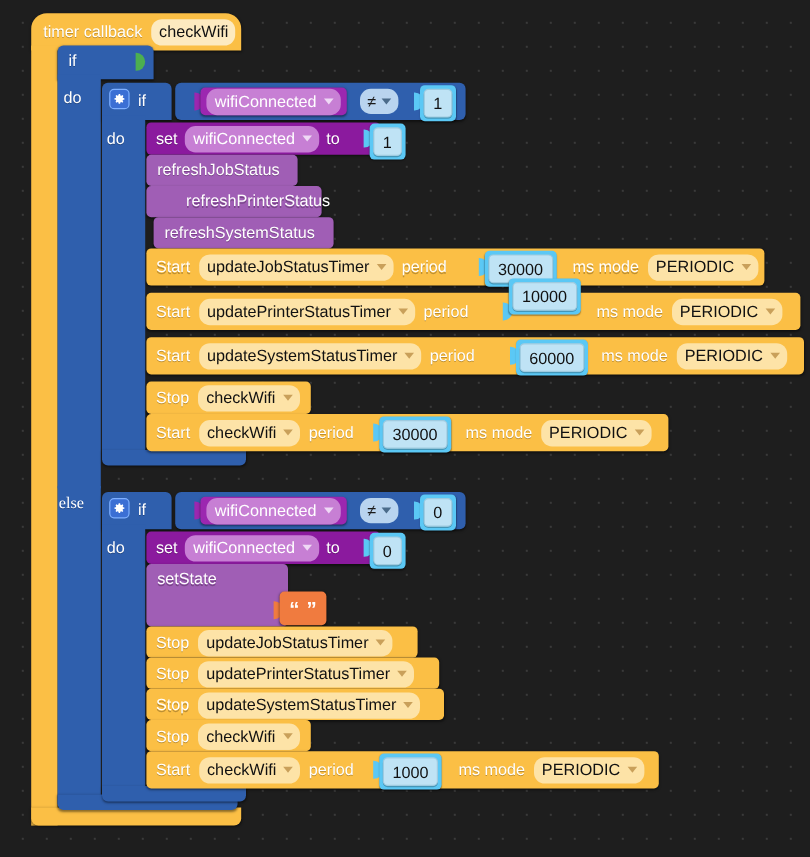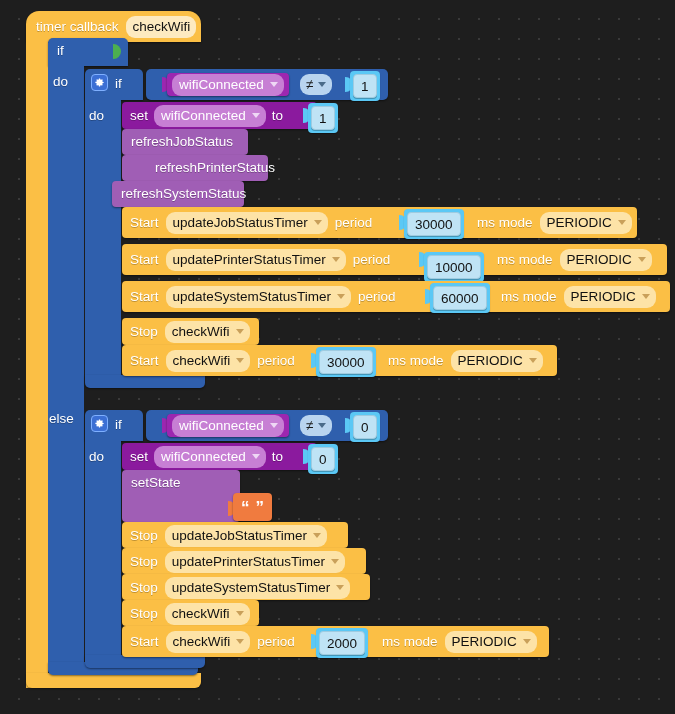--- a/index.html
+++ b/index.html
@@ -105,21 +105,21 @@
   <div class="blk c-ctrl sh" style="left:48px;top:38px;width:80px;height:28px;border-radius:5px 5px 0 0;"></div>
 
   <div class="blk c-ctrl" style="left:48px;top:62px;width:36px;height:345px;"></div>
 
   <div class="blk c-ctrl" style="left:48px;top:405px;width:36px;height:265px;"></div>
 
   <div class="blk c-ctrl sh" style="left:48px;top:662px;width:150px;height:13px;border-radius:0 0 5px 5px;"></div>
 
   <div class="blk lbl" style="left:57px;top:43px;">if</div>
   <div class="blk lbl" style="left:53px;top:74px;">do</div>
-  <div class="blk lbl" style="left:49px;top:411px;">else</div>
+  <div class="blk lbl" style="left:49px;top:411px;font-family:Liberation Serif, serif;">else</div>
 
   <div class="blk plugmark c-green" style="left:113px;top:44px;"></div>
 
   <div class="blk c-logic sh" style="left:85px;top:69px;width:58px;height:31px;border-radius:5px 5px 0 0;"></div>
   <div class="blk c-logic" style="left:85px;top:96px;width:36px;height:285px;"></div>
   <div class="blk c-logic sh" style="left:85px;top:375px;width:120px;height:13px;border-radius:0 0 5px 5px;"></div>
 
   <div class="blk gear" style="left:91px;top:74px;">
     <svg width="11" height="11" viewBox="0 0 24 24" aria-hidden="true">
       <path fill="#ffffff" d="M12 8.2a3.8 3.8 0 1 0 0 7.6 3.8 3.8 0 0 0 0-7.6zm0 5.9a2.1 2.1 0 1 1 0-4.2 2.1 2.1 0 0 1 0 4.2z"></path>
@@ -164,21 +164,21 @@
   </div>
 
   <div class="blk c-proc sh" style="left:122px;top:129px;width:126px;height:26px;border-radius:4px;">
     <span class="lbl" style="position:absolute;left:9px;top:5px;">refreshJobStatus</span>
   </div>
 
   <div class="blk c-proc sh" style="left:122px;top:155px;width:146px;height:26px;border-radius:4px;">
     <span class="lbl" style="position:absolute;left:9px;top:5px;margin-left:24px;">refreshPrinterStatus</span>
   </div>
 
-  <div class="blk c-proc sh" style="left:112px;top:181px;width:132px;height:26px;border-radius:4px;">
+  <div class="blk c-proc sh" style="left:128px;top:181px;width:150px;height:26px;border-radius:4px;">
     <span class="lbl" style="position:absolute;left:9px;top:5px;">refreshSystemStatus</span>
   </div>
 
   <div class="blk c-timer sh" style="left:122px;top:207px;width:515px;height:31px;border-radius:4px;"></div>
   <div class="blk row" style="left:130px;top:213px;height:19px;gap:7px;">
     <span class="lbl">Start</span>
     <span class="field">
       <span>updateJobStatusTimer</span>
       <i class="caret"></i>
     </span>
@@ -199,21 +199,21 @@
   <div class="blk c-timer sh" style="left:122px;top:244px;width:545px;height:31px;border-radius:4px;"></div>
   <div class="blk row" style="left:130px;top:250px;height:19px;gap:7px;">
     <span class="lbl">Start</span>
     <span class="field">
       <span>updatePrinterStatusTimer</span>
       <i class="caret"></i>
     </span>
     <span class="lbl">period</span>
   </div>
   <div class="blk plugmark c-num" style="left:419px;top:252px;"></div>
-  <div class="blk numshell" style="left:424px;top:252px;align-items:center;">
+  <div class="blk numshell" style="left:424px;top:232px;align-items:center;">
     <span class="numblk">10000</span>
   </div>
   <div class="blk row" style="left:497px;top:250px;height:19px;gap:7px;">
     <span class="lbl">ms mode</span>
     <span class="field">
       <span>PERIODIC</span>
       <i class="caret"></i>
     </span>
   </div>
 
@@ -362,21 +362,21 @@
   <div class="blk row" style="left:130px;top:632px;height:19px;gap:7px;">
     <span class="lbl">Start</span>
     <span class="field">
       <span>checkWifi</span>
       <i class="caret"></i>
     </span>
     <span class="lbl">period</span>
   </div>
   <div class="blk plugmark c-num" style="left:311px;top:634px;"></div>
   <div class="blk numshell" style="left:316px;top:628px;">
-    <span class="numblk">2000</span>
+    <span class="numblk">1000</span>
   </div>
   <div class="blk row" style="left:382px;top:632px;height:19px;gap:7px;">
     <span class="lbl">ms mode</span>
     <span class="field">
       <span>PERIODIC</span>
       <i class="caret"></i>
     </span>
   </div>
 
 </div>

